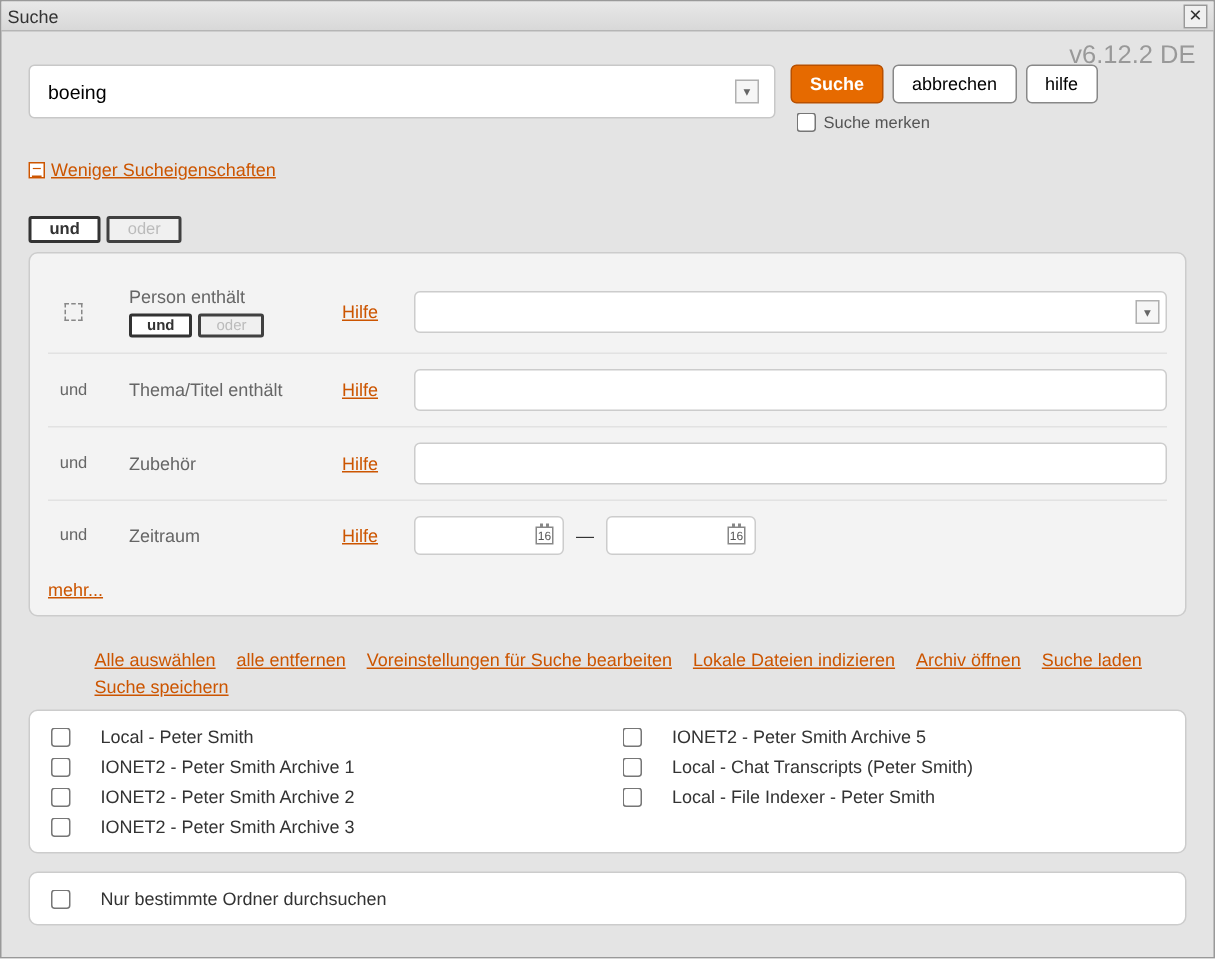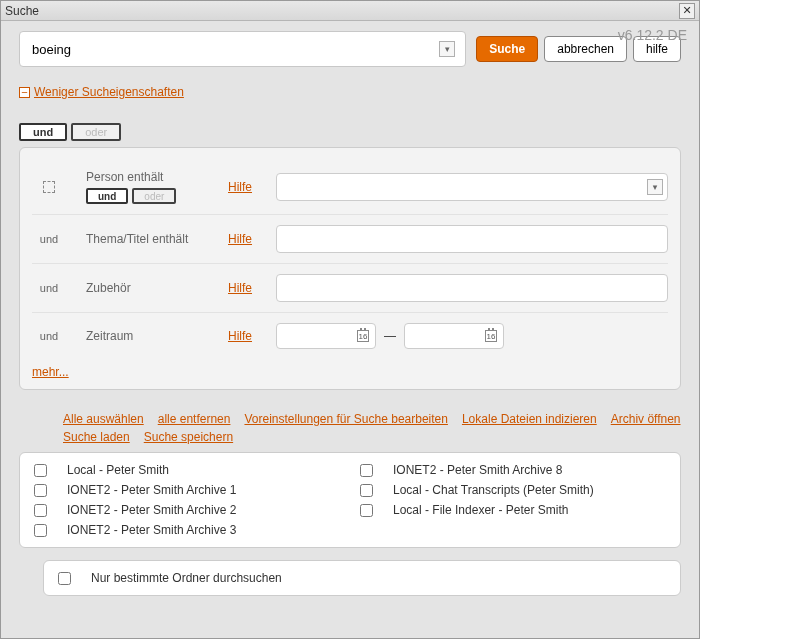--- a/index.html
+++ b/index.html
@@ -4,21 +4,21 @@
 <style>
   * { box-sizing: border-box; }
   body {
     margin: 0;
     font-family: Arial, Helvetica, sans-serif;
     font-size: 12px;
     color: #333;
     background: #fff;
   }
   .dialog {
-    width: 700px;
+    width: 810px;
     height: 639px;
     border: 1px solid #999;
     background: #e4e4e4;
     position: relative;
   }
   .titlebar {
     height: 20px;
     background: linear-gradient(#e8e8e8, #d8d8d8);
     border-bottom: 1px solid #b5b5b5;
     display: flex;
@@ -33,23 +33,23 @@
     border: 1px solid #999;
     background: #f0f0f0;
     display: inline-flex;
     align-items: center; justify-content: center;
     font-size: 11px;
     cursor: pointer;
   }
   .body { padding: 10px 18px; position: relative; }
   .version {
     position: absolute; top: 6px; right: 12px;
-    color: #999; font-size: 14px;
-  }
-  .toprow { display: flex; align-items: center; gap: 10px; margin-top: 0; }
+    color: #999; font-size: 17px;
+  }
+  .toprow { display: flex; align-items: flex-start; gap: 10px; margin-top: 12px; }
   .searchbox {
     flex: 1; max-width: 498px;
     height: 36px;
     border: 1px solid #c8c8c8;
     background: #fff;
     border-radius: 4px;
     display: flex;
     align-items: center;
     padding: 0 10px;
   }
@@ -149,21 +149,20 @@
     margin-top: 8px;
   }
   .sourcesgrid { display: grid; grid-template-columns: 1fr 1fr; row-gap: 6px; column-gap: 20px;}
   .chk { display: flex; align-items: center; gap: 20px; font-size: 12px; color: #333;}
   .chk input { margin:0; }
   .folderbox {
     border: 1px solid #ccc; border-radius: 6px;
     background: #fff;
     padding: 10px 14px;
     margin-top: 12px;
-    margin-left: 24px;
   }
   .dotted-move {
     width: 12px; height: 12px; border: 1px dashed #888;
     display:inline-block;
   }
 </style>
 </head>
 <body>
 
 <div class="dialog">
@@ -179,20 +178,24 @@
       <div class="searchbox">
         <input type="text" value="boeing" style="">
         <span class="dd-btn">▾</span>
       </div>
       <div class="topright">
         <div class="btnrow">
           <button class="btn btn-primary">Suche</button>
           <button class="btn">abbrechen</button>
           <button class="btn">hilfe</button>
         </div>
+        <label class="remember">
+          <input type="checkbox" style="">
+          <span>Suche merken</span>
+        </label>
       </div>
     </div>
 
     <div class="collapse-toggle">
       <span class="box">−</span>
       <span>Weniger Sucheigenschaften</span>
     </div>
 
     <div class="andor">
       <span class="minibt active">und</span>
@@ -268,21 +271,21 @@
     </div>
 
     <div class="sourcesbox">
       <div class="sourcesgrid" id="sourcesgrid">
           <label class="chk">
             <input type="checkbox" style="">
             <span>Local - Peter Smith</span>
           </label>
           <label class="chk">
             <input type="checkbox" style="">
-            <span>IONET2 - Peter Smith Archive 8</span>
+            <span>IONET2 - Peter Smith Archive 5</span>
           </label>
           <label class="chk">
             <input type="checkbox" style="">
             <span>IONET2 - Peter Smith Archive 1</span>
           </label>
           <label class="chk">
             <input type="checkbox" style="">
             <span>Local - Chat Transcripts (Peter Smith)</span>
           </label>
           <label class="chk">

